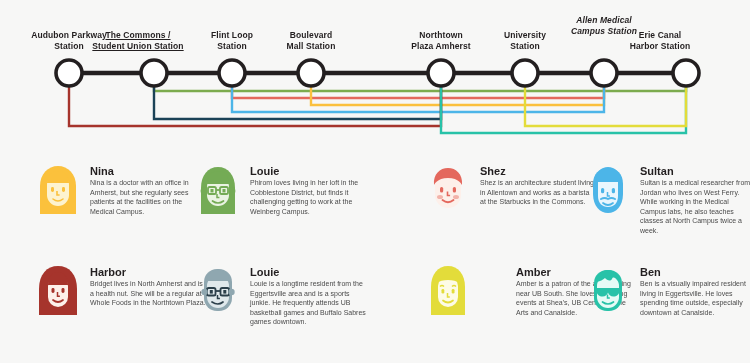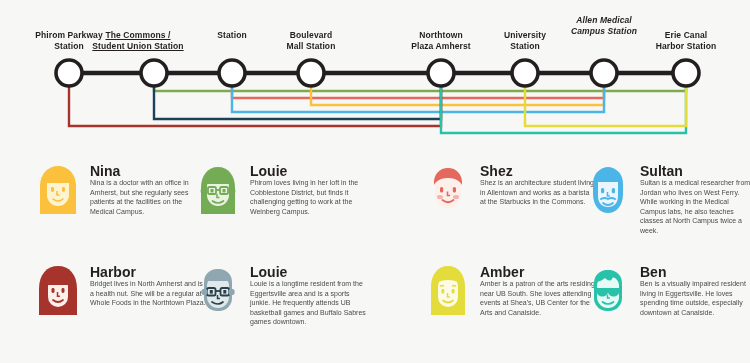--- a/index.html
+++ b/index.html
@@ -35,21 +35,21 @@
     display:flex;
     align-items:flex-start;
   }
   .avatar{
     width:48px;height:54px;
     flex:0 0 48px;
     margin-right:8px;
   }
   .persona-text{width:116px;}
   .persona-name{
-    font-size:14px;font-weight:bold;color:#231f20;
+    font-size:11px;font-weight:bold;color:#231f20;
     margin:6px 0 2px 0;line-height:10px;
   }
   .persona-desc{
     font-size:7px;line-height:9.6px;color:#4b4b4b;
   }
 </style>
 </head>
 <body>
 
 <div id="transit-map">
@@ -75,47 +75,48 @@
       <circle cx="154" cy="73" r="13" fill="#ffffff" stroke="#231f20" stroke-width="3.6"></circle>
       <circle cx="232" cy="73" r="13" fill="#ffffff" stroke="#231f20" stroke-width="3.6"></circle>
       <circle cx="311" cy="73" r="13" fill="#ffffff" stroke="#231f20" stroke-width="3.6"></circle>
       <circle cx="441" cy="73" r="13" fill="#ffffff" stroke="#231f20" stroke-width="3.6"></circle>
       <circle cx="525" cy="73" r="13" fill="#ffffff" stroke="#231f20" stroke-width="3.6"></circle>
       <circle cx="604" cy="73" r="13" fill="#ffffff" stroke="#231f20" stroke-width="3.6"></circle>
       <circle cx="686" cy="73" r="13" fill="#ffffff" stroke="#231f20" stroke-width="3.6"></circle>
     </svg>
   <div id="station-labels">
       <div class="station-label" style="left: 69px; top: 30px;">
-        <div>Phirom Parkway</div>
+        <div>Audubon Parkway</div>
         <div>Station</div>
       </div>
       <div class="station-label" style="left: 138px; top: 30px; text-decoration: underline;">
         <div>The Commons /</div>
         <div>Student Union Station</div>
       </div>
       <div class="station-label" style="left: 232px; top: 30px;">
+        <div>Flint Loop</div>
         <div>Station</div>
       </div>
       <div class="station-label" style="left: 311px; top: 30px;">
         <div>Boulevard</div>
         <div>Mall Station</div>
       </div>
       <div class="station-label" style="left: 441px; top: 30px;">
         <div>Northtown</div>
         <div>Plaza Amherst</div>
       </div>
       <div class="station-label" style="left: 525px; top: 30px;">
         <div>University</div>
         <div>Station</div>
       </div>
       <div class="station-label" style="left: 604px; top: 15px; font-style: italic;">
         <div>Allen Medical</div>
         <div>Campus Station</div>
       </div>
-      <div class="station-label" style="left: 686px; top: 30px;">
+      <div class="station-label" style="left: 660px; top: 30px;">
         <div>Erie Canal</div>
         <div>Harbor Station</div>
       </div>
     </div>
 </div>
 
 <div id="personas">
     <div class="persona" style="left: 34px; top: 12px;">
       <div class="avatar"><svg viewBox="0 0 48 56" width="48" height="56">
           <g>
@@ -223,21 +224,21 @@
             <path d="M18 41q6 4 11 0" fill="none" stroke="#2b3f4a" stroke-width="1.7" stroke-linecap="round"></path>
             <circle cx="10.5" cy="31" r="3.2" fill="#8fa7b0"></circle>
             <circle cx="37.5" cy="31" r="3.2" fill="#8fa7b0"></circle>
           </g>
         </svg></div>
       <div class="persona-text">
         <div class="persona-name">Louie</div>
         <div class="persona-desc">Louie is a longtime resident from the Eggertsville area and is a sports junkie. He frequently attends UB basketball games and Buffalo Sabres games downtown.</div>
       </div>
     </div>
-    <div class="persona" style="left: 424px; top: 113px;">
+    <div class="persona" style="left: 424px; top: 113px; gap: 36px;">
       <div class="avatar"><svg viewBox="0 0 48 56" width="48" height="56">
           <g>
             <path d="M7 26c0-13 7-21 17-21s17 8 17 21v28H7z" fill="#e3dc3a"></path>
             <rect x="14" y="15" width="20" height="31" rx="10" fill="#fdfbe6"></rect>
             <path d="M13 14h22v8c-4-4-18-4-22 0z" fill="#e3dc3a"></path>
             <path d="M16 25.5q2-2 4 0" fill="none" stroke="#e3dc3a" stroke-width="1.4"></path>
             <path d="M28 25.5q2-2 4 0" fill="none" stroke="#e3dc3a" stroke-width="1.4"></path>
             <rect x="17.5" y="28" width="2.8" height="4.6" rx="1.3" fill="#e3dc3a"></rect>
             <rect x="27.7" y="28" width="2.8" height="4.6" rx="1.3" fill="#e3dc3a"></rect>
             <path d="M23.5 32v4h2.3" fill="none" stroke="#e3dc3a" stroke-width="1.5"></path>

